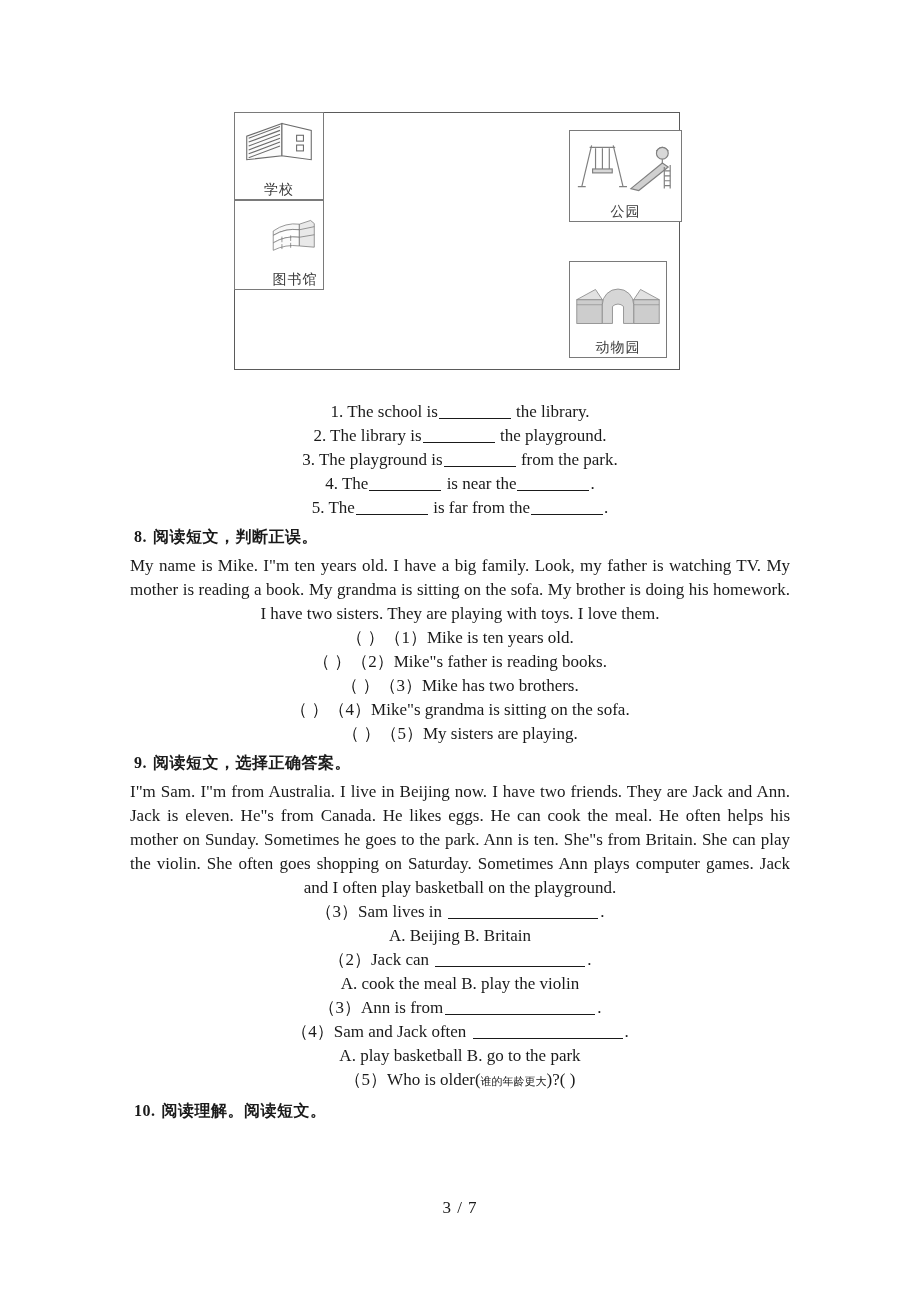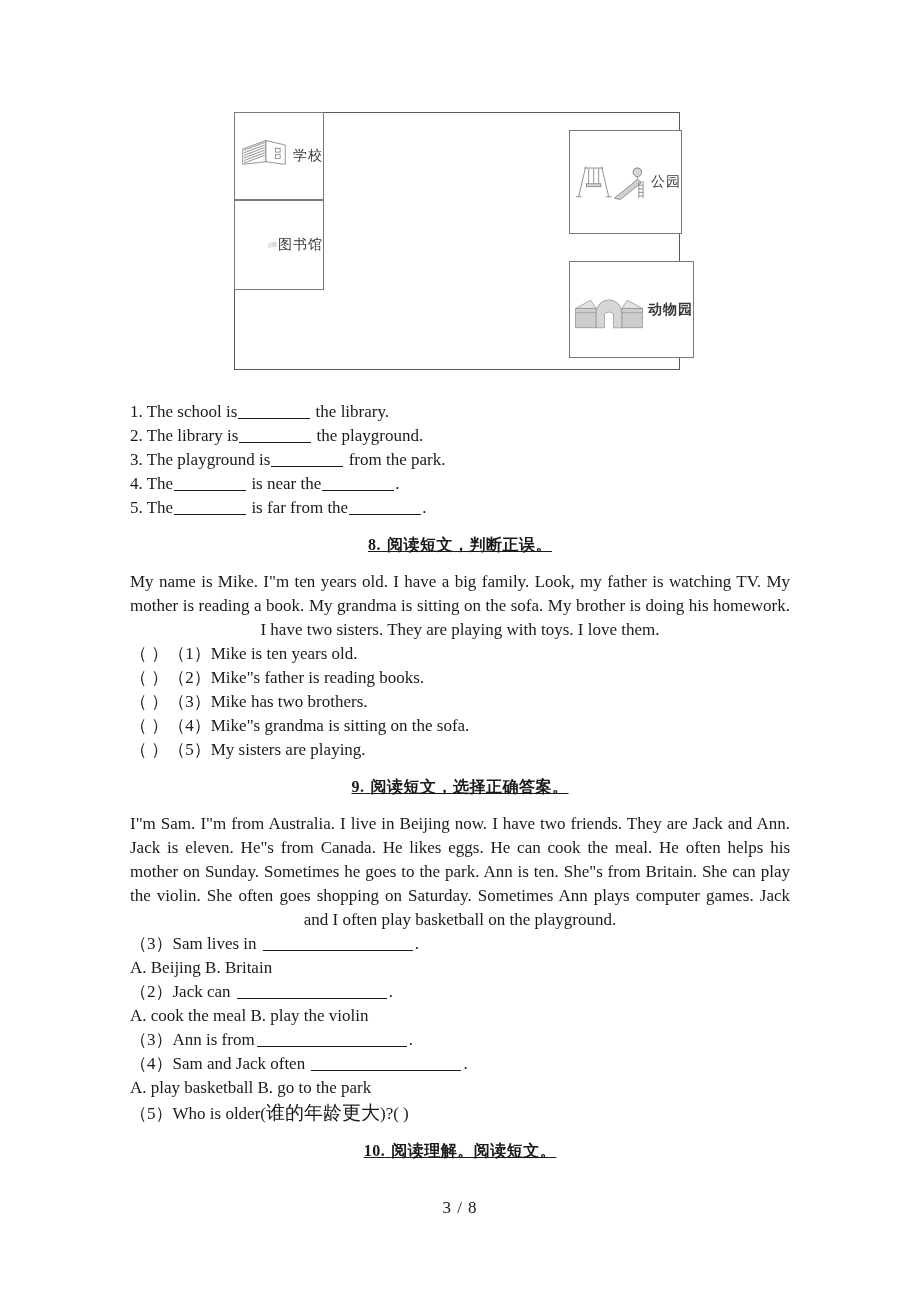--- a/index.html
+++ b/index.html
@@ -33,21 +33,21 @@
     border: 1px solid #5a5a5a;
     box-sizing: border-box;
     background: #ffffff;
   }
   .pic-cell {
     position: absolute;
     border: 1px solid #7a7a7a;
     box-sizing: border-box;
     background: #ffffff;
     display: flex;
-    flex-direction: row;
+    flex-direction: column;
     align-items: center;
     justify-content: flex-start;
   }
   .pic-art {
     width: 100%;
     flex: 1 1 auto;
     display: block;
   }
   .pic-label {
     font-family: "DejaVu Sans", sans-serif;
@@ -57,66 +57,65 @@
     padding: 1px 0 3px 0;
     letter-spacing: 1px;
     white-space: nowrap;
   }
 
   
   .cell-school    { left: -1px;  top: -1px;  width: 90px; height: 88px; }
   .cell-library   { left: -1px;  top: 87px;  width: 90px; height: 90px; padding-left: 32px; }
   .cell-playground{ left: -1px;  top: 177px; width: 90px; height: 82px; }
   
-  .cell-park      { left: 334px; top: 17px;  width: 113px; height: 104px; }
-  .cell-zoo       { left: 334px; top: 148px; width: 125px; height: 97px; font-weight: bold; }
+  .cell-park      { left: 334px; top: 17px;  width: 113px; height: 92px; }
+  .cell-zoo       { left: 334px; top: 148px; width: 98px; height: 97px; }
 
   
   .body-text {
     position: absolute;
     left: 130px;
     top: 400px;
     width: 660px;
     font-size: 17px;
     line-height: 24px;
   }
   .ln {
     margin: 0;
     white-space: nowrap;
   }
-  .ln-right   { text-align: left; }
+  .ln-right   { text-align: center; }
   .para-just {
     margin: 0;
     text-align: justify;
     text-align-last: center;
     font-size: 17px;
     line-height: 24px;
   }
 
   .qhead {
-    margin: 12px;
-    text-align: center;
+    margin: 4px;
+    text-align: left;
     font-family: "DejaVu Sans", sans-serif;
     font-weight: bold;
     font-size: 16px;
     line-height: 26px;
     letter-spacing: 0.5px;
-    text-decoration: underline;
   }
   .qhead .num {
     font-family: "Liberation Serif", serif;
     font-weight: bold;
   }
 
   .blank-s { display: inline-block; width: 72px; border-bottom: 1px solid #1a1a1a; height: 0.95em; vertical-align: -2px; margin: 0 1px; }
   .blank-m { display: inline-block; width: 150px; border-bottom: 1px solid #1a1a1a; height: 0.95em; vertical-align: -2px; margin: 0 2px; }
 
   .cn-inline {
     font-family: "DejaVu Sans", sans-serif;
-    font-size: 19px;
+    font-size: 11px;
   }
 
   
   .footer {
     position: absolute;
     left: 0;
     top: 1198px;
     width: 920px;
     text-align: center;
     font-size: 17px;
@@ -250,15 +249,15 @@
     <p class="ln ln-right">
       <span>（5）Who is older(</span><span class="cn-inline">谁的年龄更大</span><span>)?(   )</span>
     </p>
 
     <p class="qhead">
       <span class="num">10.</span>
       <span>阅读理解。阅读短文。</span>
     </p>
   </div>
 
-  <div class="footer">3 / 8</div>
+  <div class="footer">3 / 7</div>
 
 </div>
 
 </body></html>

